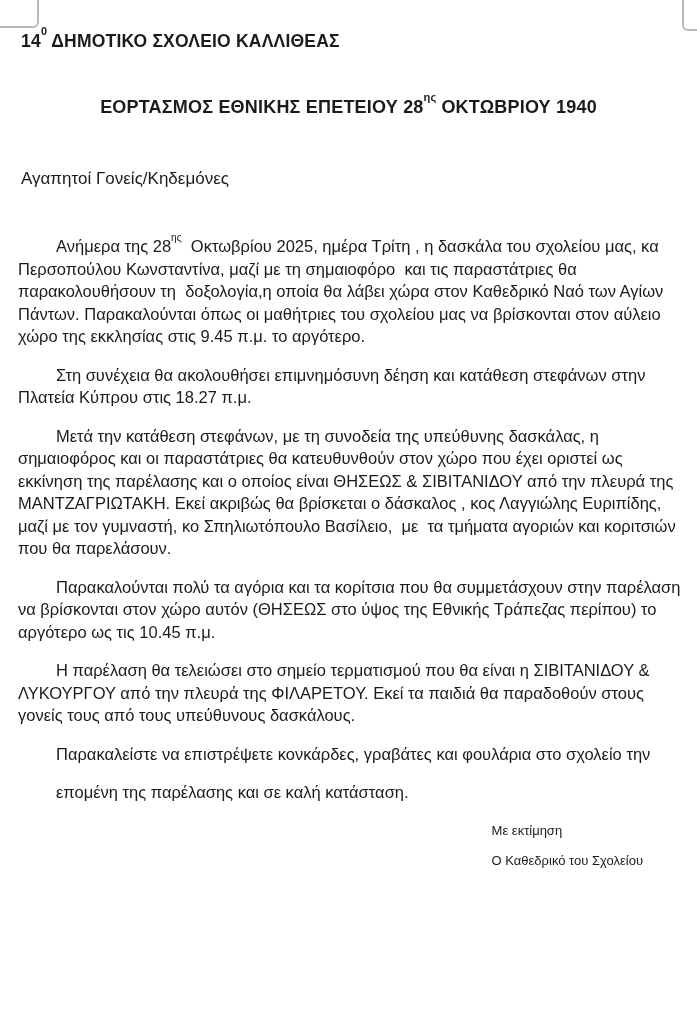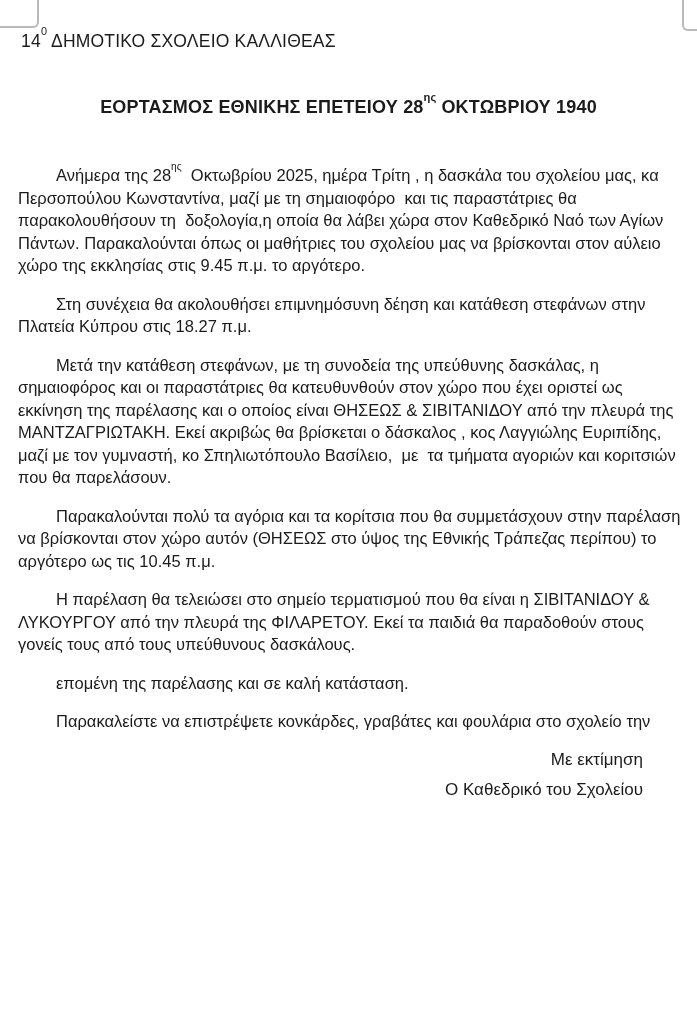--- a/index.html
+++ b/index.html
@@ -26,21 +26,21 @@
   .mark-tr{
     position:absolute; top:0; right:0;
     width:13px; height:29px;
     border-left:2px solid #b9b9b9;
     border-bottom:2px solid #b9b9b9;
     border-bottom-left-radius:6px;
   }
   .school{
     padding:31px 4px 0 21px;
     font-size:17.5px;
-    font-weight:400;
+    font-weight:700;
     letter-spacing:.2px;
   }
   .title{
     margin-top:45px;
     text-align:center;
     font-size:18px;
     font-weight:700;
     letter-spacing:.2px;
   }
   .salutation{
@@ -62,47 +62,48 @@
     line-height:0;
     position:relative;
     top:-.45em;
     letter-spacing:0;
   }
   b{font-weight:400;}
   .signature{
     margin:14px 54px 0 auto;
     width:-moz-fit-content;
     width:fit-content;
-    text-align:right;
-    font-size:17px;
+    text-align:left;
+    font-size:13px;
     line-height:22.5px;
   }
   .closing{margin-bottom:8px;}
 </style>
 </head>
 <body>
 
 <div class="page">
 
   <div class="mark-tl"></div>
   <div class="mark-tr"></div>
 
   <div class="school"><span>14</span><sup class="sp">0</sup><span> ΔΗΜΟΤΙΚΟ ΣΧΟΛΕΙΟ ΚΑΛΛΙΘΕΑΣ</span></div>
 
   <div class="title"><span>ΕΟΡΤΑΣΜΟΣ ΕΘΝΙΚΗΣ ΕΠΕΤΕΙΟΥ 28</span><sup class="sp">ης</sup><span> ΟΚΤΩΒΡΙΟΥ 1940</span></div>
 
+  <div class="salutation">Αγαπητοί Γονείς/Κηδεμόνες</div>
 
   <div id="paragraphs" class="paras">
       <p class="para"><span>Ανήμερα της 28</span><sup class="sp">ης</sup><span>  Οκτωβρίου 2025, </span><b>ημέρα Τρίτη</b><span> , η δασκάλα του σχολείου μας, κα Περσοπούλου Κωνσταντίνα, μαζί με τη σημαιοφόρο  και τις παραστάτριες θα παρακολουθήσουν τη  δοξολογία,η οποία θα λάβει χώρα στον Καθεδρικό Ναό των Αγίων Πάντων. Παρακαλούνται όπως οι μαθήτριες του σχολείου μας να βρίσκονται στον αύλειο χώρο της εκκλησίας </span><b>στις 9.45 π.μ. το αργότερο.</b></p>
       <p class="para"><span>Στη συνέχεια θα ακολουθήσει επιμνημόσυνη δέηση και κατάθεση στεφάνων στην Πλατεία Κύπρου στις 18.27 π.μ.</span></p>
       <p class="para"><span>Μετά την κατάθεση στεφάνων, με τη συνοδεία της υπεύθυνης δασκάλας, η σημαιοφόρος και οι παραστάτριες θα κατευθυνθούν στον χώρο που έχει οριστεί ως εκκίνηση της παρέλασης και ο οποίος είναι ΘΗΣΕΩΣ &amp; ΣΙΒΙΤΑΝΙΔΟΥ από την πλευρά της ΜΑΝΤΖΑΓΡΙΩΤΑΚΗ. Εκεί ακριβώς θα βρίσκεται ο δάσκαλος , κος Λαγγιώλης Ευριπίδης, μαζί με τον γυμναστή, κο Σπηλιωτόπουλο Βασίλειο,  με  τα τμήματα αγοριών και κοριτσιών που θα παρελάσουν.</span></p>
       <p class="para"><span>Παρακαλούνται πολύ τα αγόρια και τα κορίτσια που θα συμμετάσχουν στην παρέλαση να βρίσκονται στον χώρο αυτόν (ΘΗΣΕΩΣ στο ύψος της Εθνικής Τράπεζας περίπου) το αργότερο ως </span><b>τις 10.45 π.μ.</b></p>
       <p class="para"><span>Η παρέλαση θα τελειώσει στο σημείο τερματισμού που θα είναι η ΣΙΒΙΤΑΝΙΔΟΥ &amp; ΛΥΚΟΥΡΓΟΥ από την πλευρά της ΦΙΛΑΡΕΤΟΥ. Εκεί τα παιδιά θα παραδοθούν στους γονείς τους από τους υπεύθυνους δασκάλους.</span></p>
+      <p class="para"><span>Παρακαλείστε να επιστρέψετε κονκάρδες, γραβάτες και φουλάρια στο σχολείο την</span></p>
       <p class="para"><span>επομένη της παρέλασης και σε καλή κατάσταση.</span></p>
-      <p class="para"><span>Παρακαλείστε να επιστρέψετε κονκάρδες, γραβάτες και φουλάρια στο σχολείο την</span></p>
     </div>
 
   <div class="signature">
     <div class="closing">Με εκτίμηση</div>
     <div class="signer">Ο Καθεδρικό του Σχολείου</div>
   </div>
 
 </div>
 
 </body></html>

